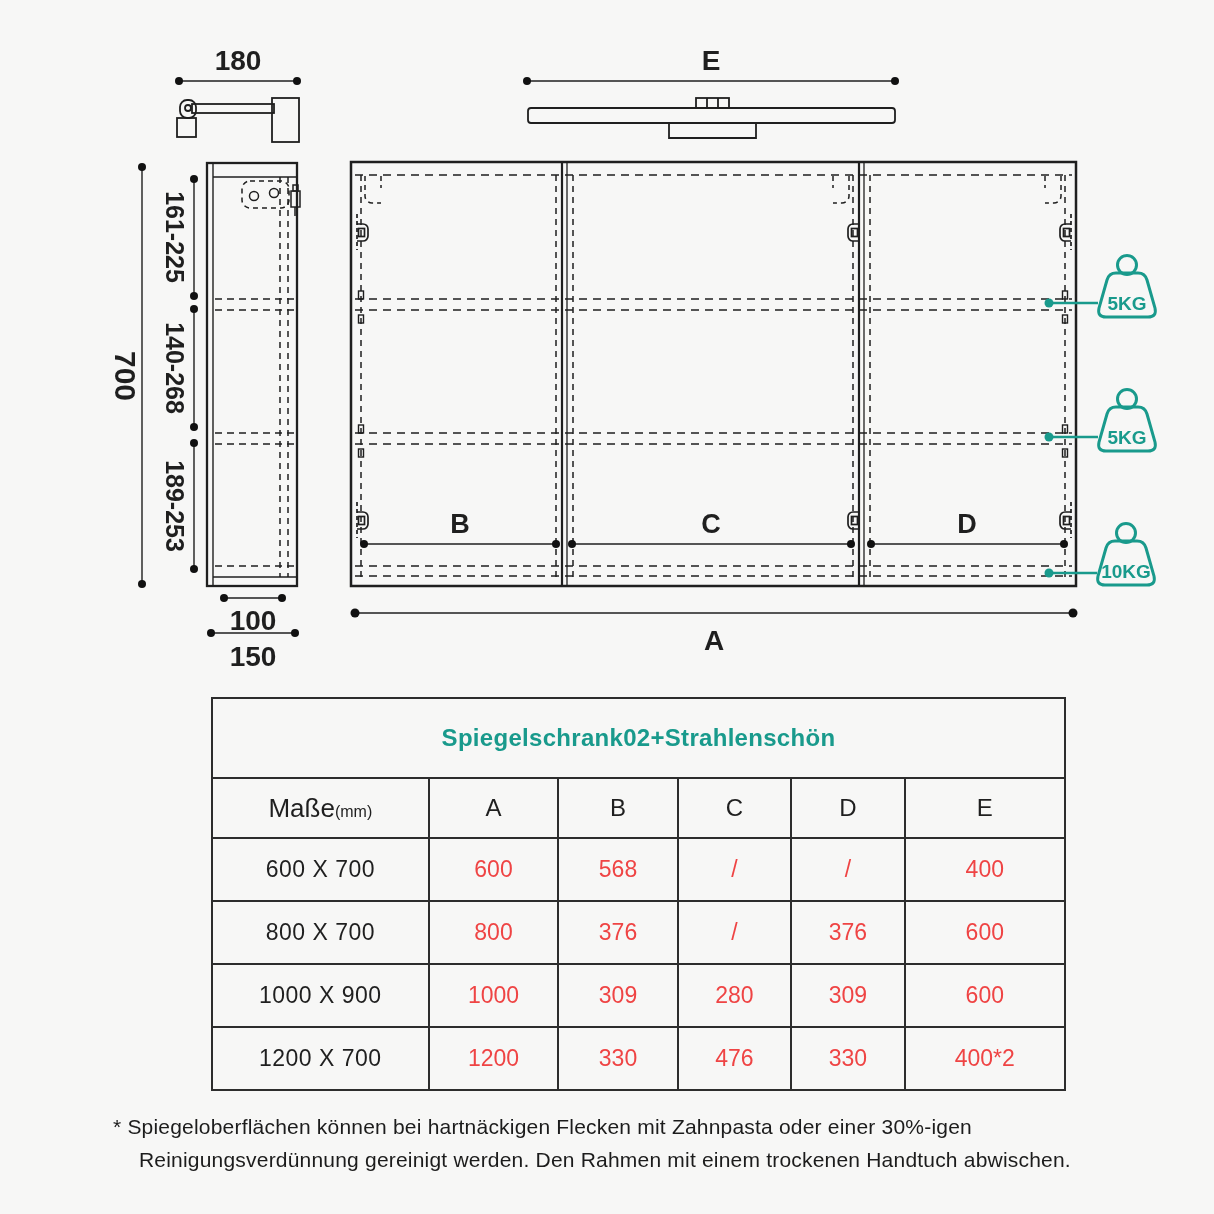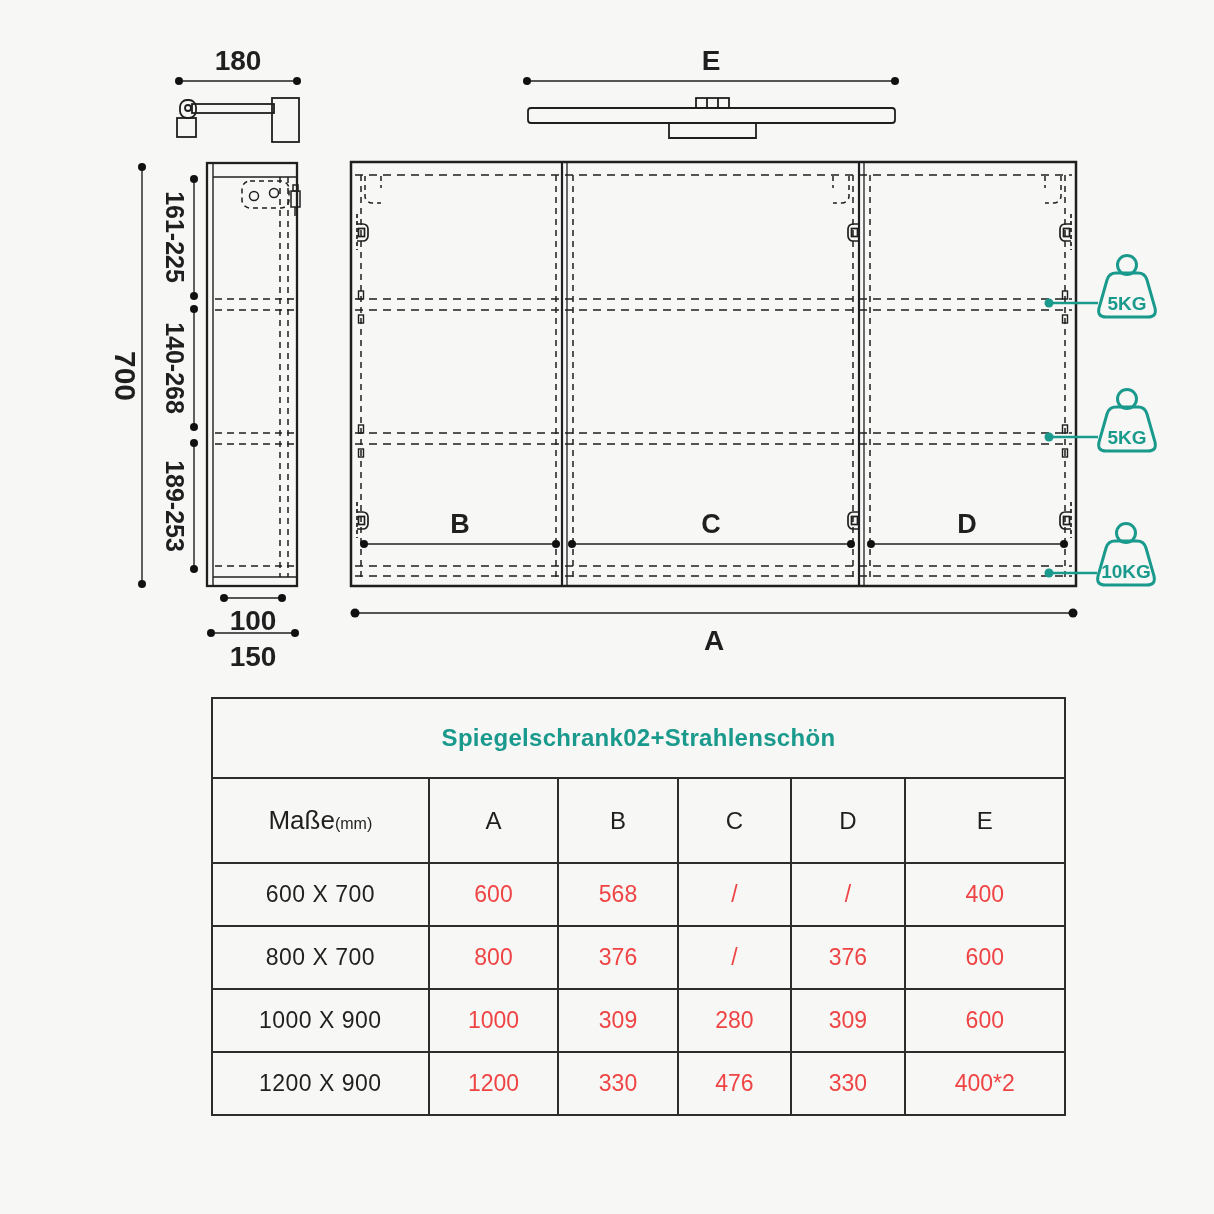--- a/index.html
+++ b/index.html
@@ -29,21 +29,21 @@
   }
   .spec-table td {
     border:2px solid #2d2d2d;
     text-align:center; vertical-align:middle;
     font-size:23px; color:#1f1f1f;
   }
   .spec-table .title-row td {
     height:80px; font-size:24px; font-weight:700; color:#199a8c;
     letter-spacing:.3px;
   }
-  .spec-table .head-row td { height:85px; font-size:24px; }
+  .spec-table .head-row td { height:60px; font-size:24px; }
   .spec-table .data-row td { height:63px; }
   .spec-table .size-cell { font-size:23px; letter-spacing:.5px; }
   .spec-table .val { color:#ef4444; font-weight:400; }
   .masse { font-size:26px; }
   .masse-unit { font-size:16px; }
 
   
   .footnote {
     position:absolute; left:84px; top:1110px; width:1070px;
     font-size:21px; line-height:33px; color:#1c1c1c;
@@ -277,25 +277,29 @@
   </tr>
   <tr class="data-row">
     <td class="size-cell">1000 X 900</td>
     <td class="val">1000</td>
     <td class="val">309</td>
     <td class="val">280</td>
     <td class="val">309</td>
     <td class="val">600</td>
   </tr>
   <tr class="data-row">
-    <td class="size-cell">1200 X 900</td>
+    <td class="size-cell">1200 X 700</td>
     <td class="val">1200</td>
     <td class="val">330</td>
     <td class="val">476</td>
     <td class="val">330</td>
     <td class="val">400*2</td>
   </tr>
   </tbody>
 </table>
 
 
-
+<div class="footnote">
+  <div class="l1">* Spiegeloberflächen können bei hartnäckigen Flecken mit Zahnpasta oder einer 30%-igen</div>
+  <div class="l2">Reinigungsverdünnung gereinigt werden. Den Rahmen mit einem trockenen Handtuch abwischen.</div>
 </div>
 
+</div>
+
 </body></html>

